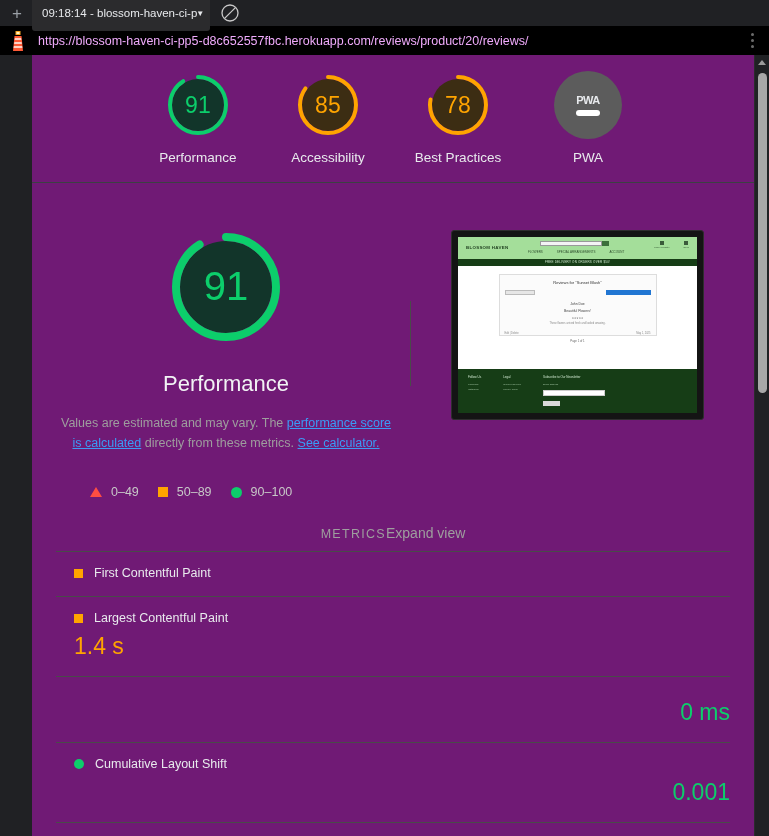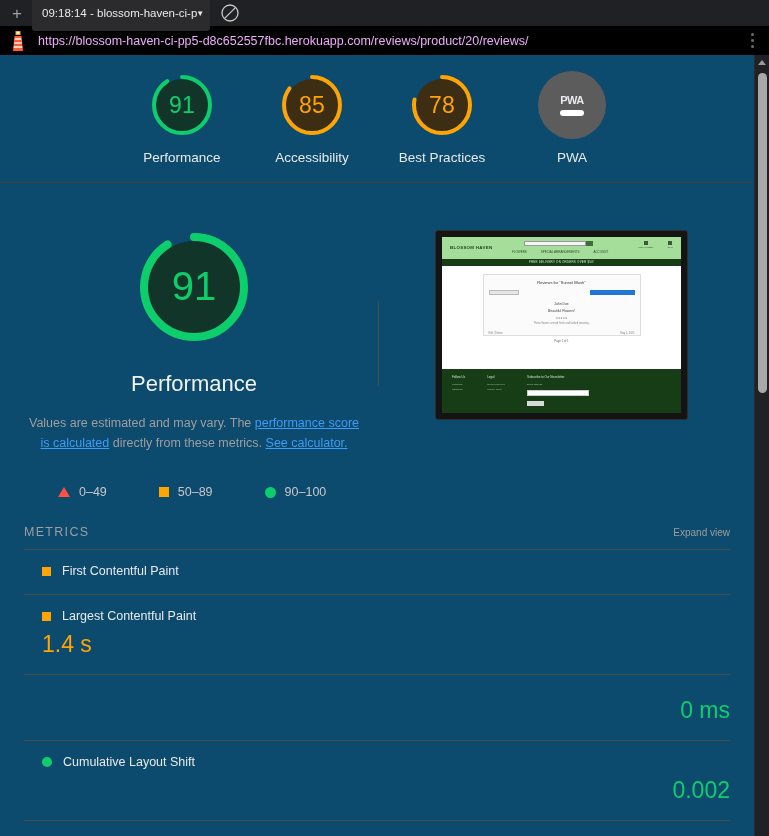--- a/index.html
+++ b/index.html
@@ -78,23 +78,24 @@
   .kebab i { width: 3px; height: 3px; border-radius: 50%; background: #6b6b6b; display: block; }
 
   
   .report-wrap {
     position: relative;
     height: calc(836px - 26px - 29px);
     display: flex;
   }
   .report {
     flex: 1;
-    background: #0c4a6e;
+    background: #701a75;
     overflow: hidden;
     position: relative;
+    margin-left: 32px;
   }
 
   
   .scores-strip {
     padding: 16px 0 14px 0;
     border-bottom: 1px solid #3c4043;
   }
   .scores-row {
     display: flex;
     justify-content: center;
@@ -271,51 +272,51 @@
   }
   .tp-fcol { display: flex; flex-direction: column; gap: 2px; }
   .tp-fcol .h { font-size: 3px; margin-bottom: 2px; }
   .tp-fcol .i { font-size: 2.4px; color: #9ec09e; }
   .tp-finput { width: 62px; height: 6px; background: #fff; border: 0.5px solid #ccc; margin-top: 2px; }
   .tp-fbtn { width: 17px; height: 5px; background: #d9d9d9; margin-top: 3px; }
 
   
   .legend {
     display: flex;
-    gap: 52px;
+    gap: 19px;
     margin: 32px 0 0 34px;
     align-items: center;
   }
   .legend-item { display: flex; align-items: center; gap: 9px; }
   .legend-item .lbl { color: #c7c7c7; font-size: 12.5px; }
   .shape-tri {
     width: 0; height: 0;
     border-left: 6px solid transparent;
     border-right: 6px solid transparent;
     border-bottom: 10px solid #ff4e42;
   }
   .shape-sq { width: 10px; height: 10px; background: #ffa400; }
   .shape-circ { width: 11px; height: 11px; border-radius: 50%; background: #0cce6b; }
 
   
   .metrics-head {
     display: flex;
     align-items: baseline;
-    justify-content: space-between;
+    justify-content: center;
     padding: 0 24px 0 24px;
     margin-top: 26px;
   }
   .metrics-title {
     color: #9e9e9e;
     font-size: 12.5px;
     letter-spacing: 1.3px;
   }
   .expand-view {
     color: #9e9e9e;
-    font-size: 10px;
+    font-size: 14px;
   }
   .metrics-grid {
     margin: 10px 24px 0 24px;
     display: grid;
     grid-template-columns: 1fr;
     column-gap: 16px;
   }
   .metric {
     border-top: 1px solid #4a4a4a;
     padding: 14px 0 16px 0;
@@ -579,21 +580,21 @@
 
       <div class="metric">
         <div class="metric-val v-green">0 ms</div>
       </div>
 
       <div class="metric">
         <div class="metric-head">
           <span class="m-ci"></span>
           <span class="metric-name">Cumulative Layout Shift</span>
         </div>
-        <div class="metric-val v-green">0.002</div>
+        <div class="metric-val v-green">0.001</div>
       </div>
 
       <div class="metric">
         <div class="metric-head">
           <span class="m-sq"></span>
           <span class="metric-name">Speed Index</span>
         </div>
         <div class="metric-val v-orange">1.9 s</div>
       </div>
 

